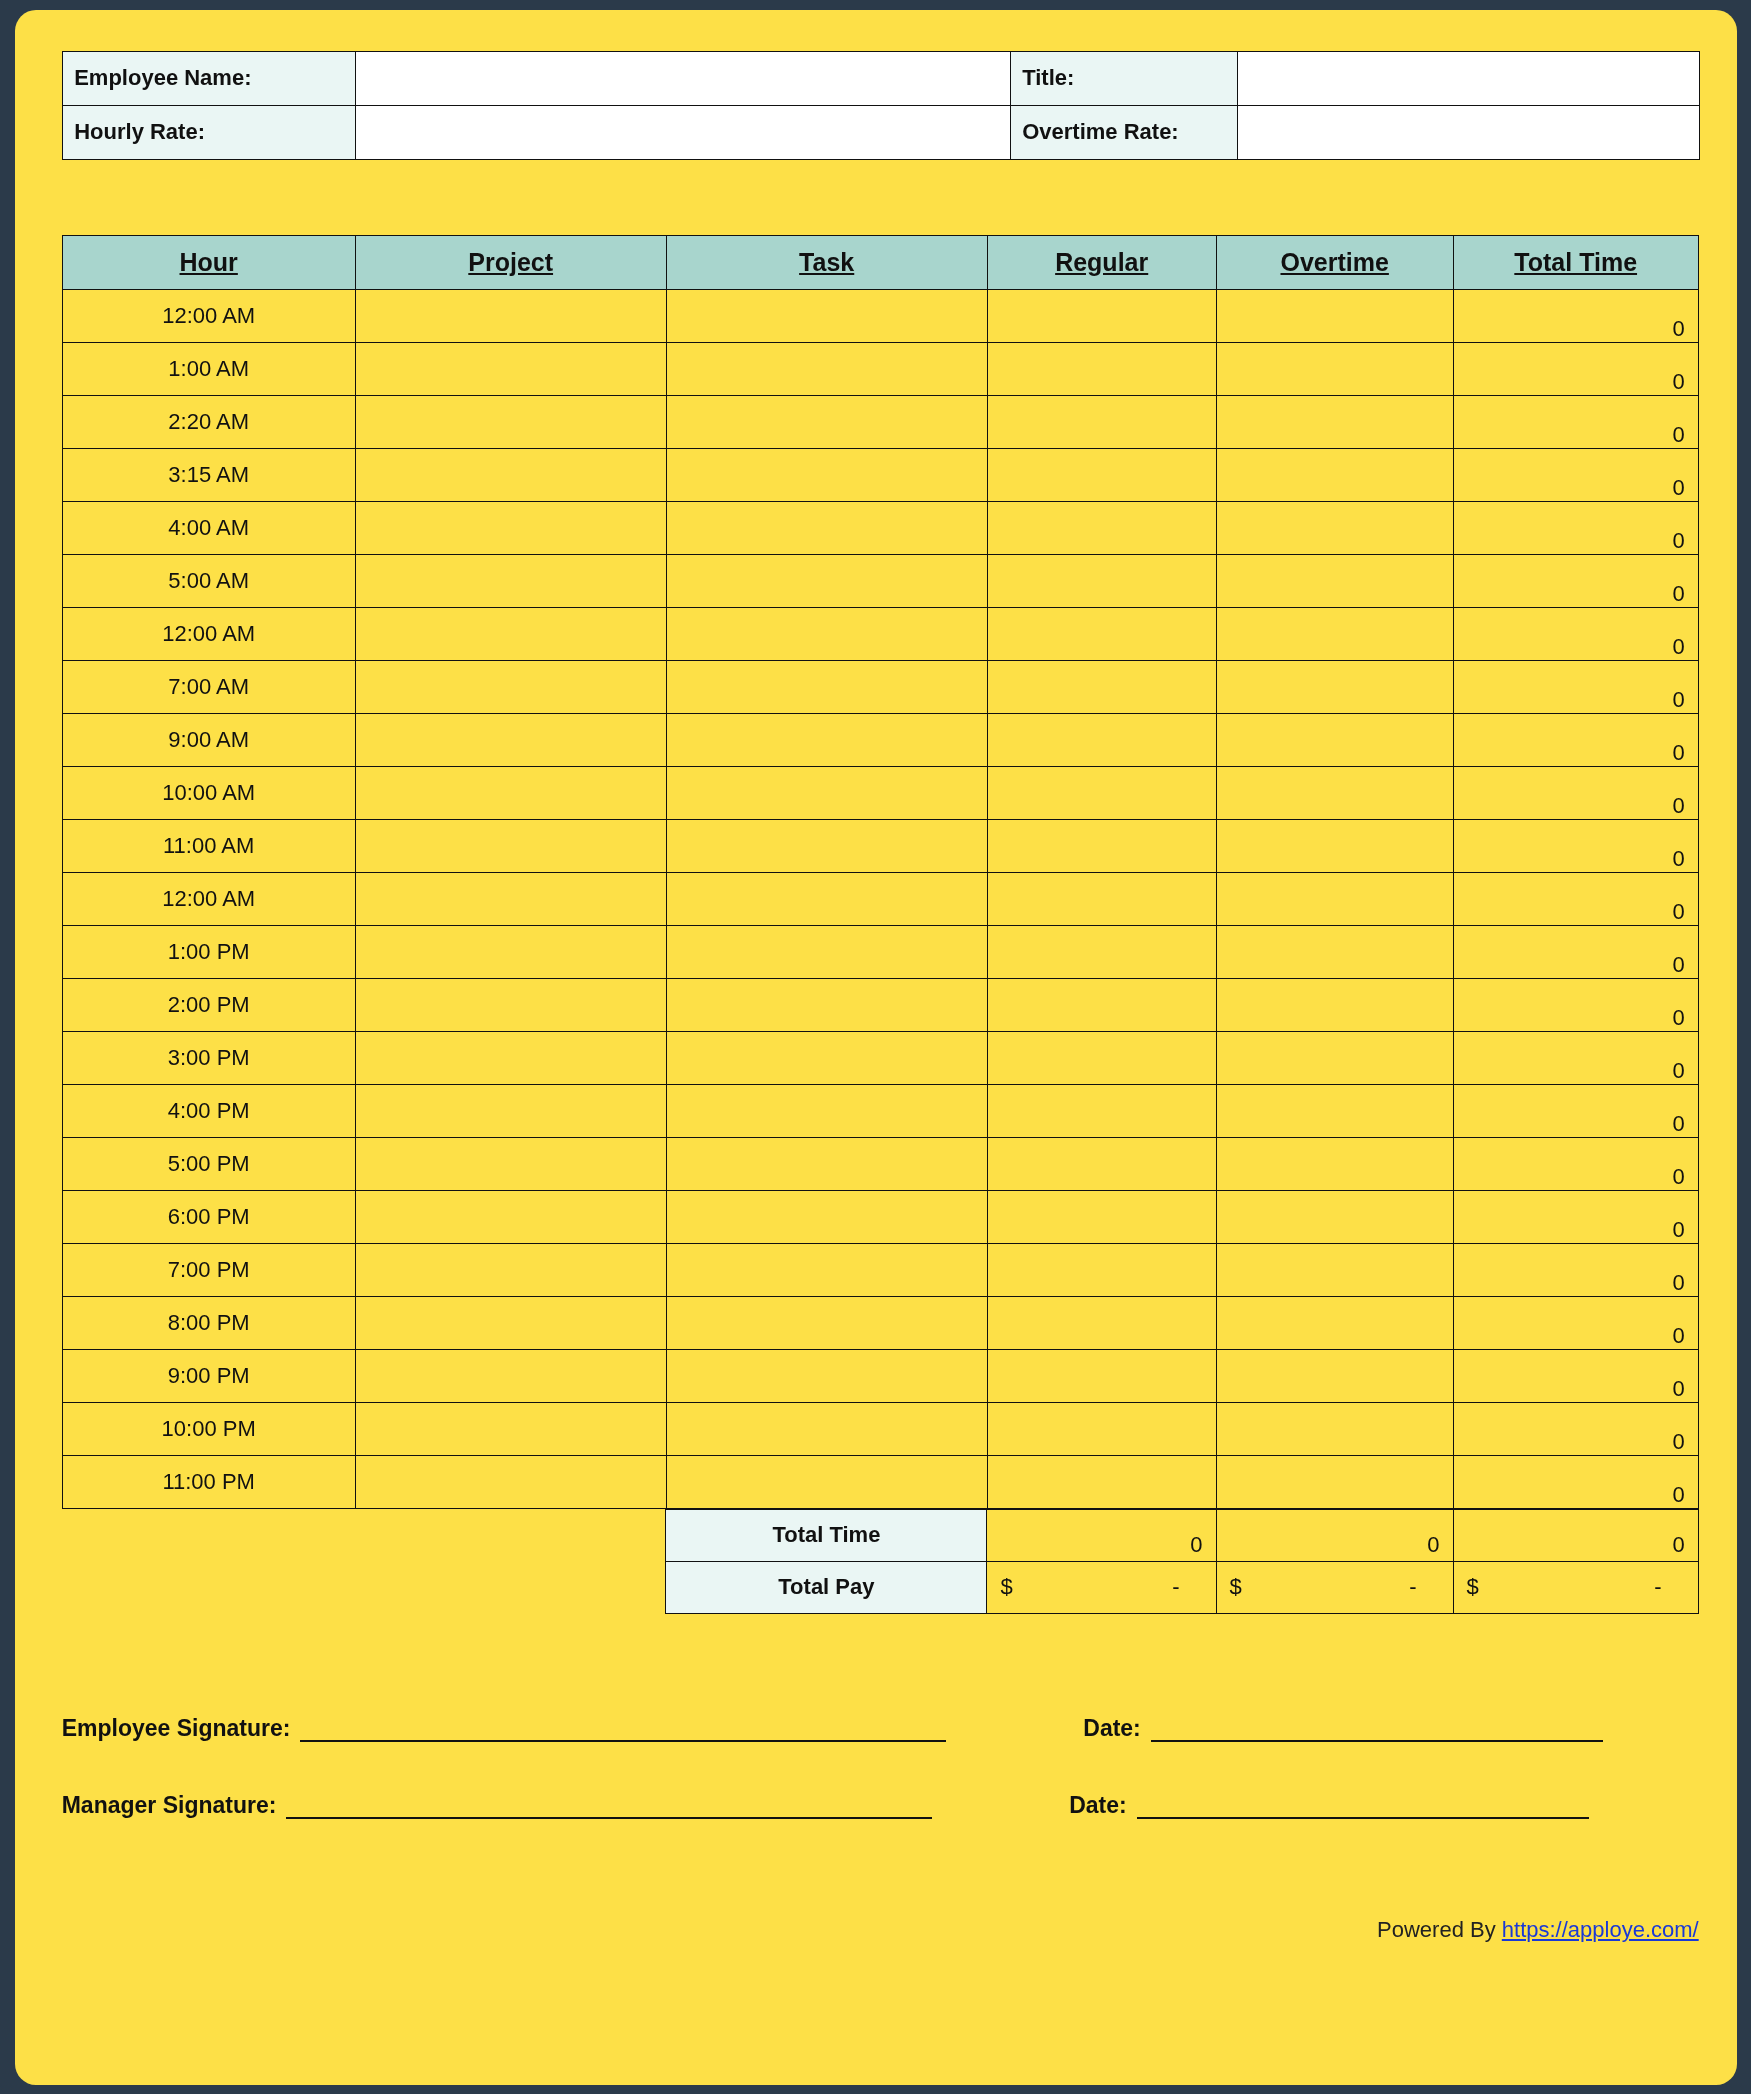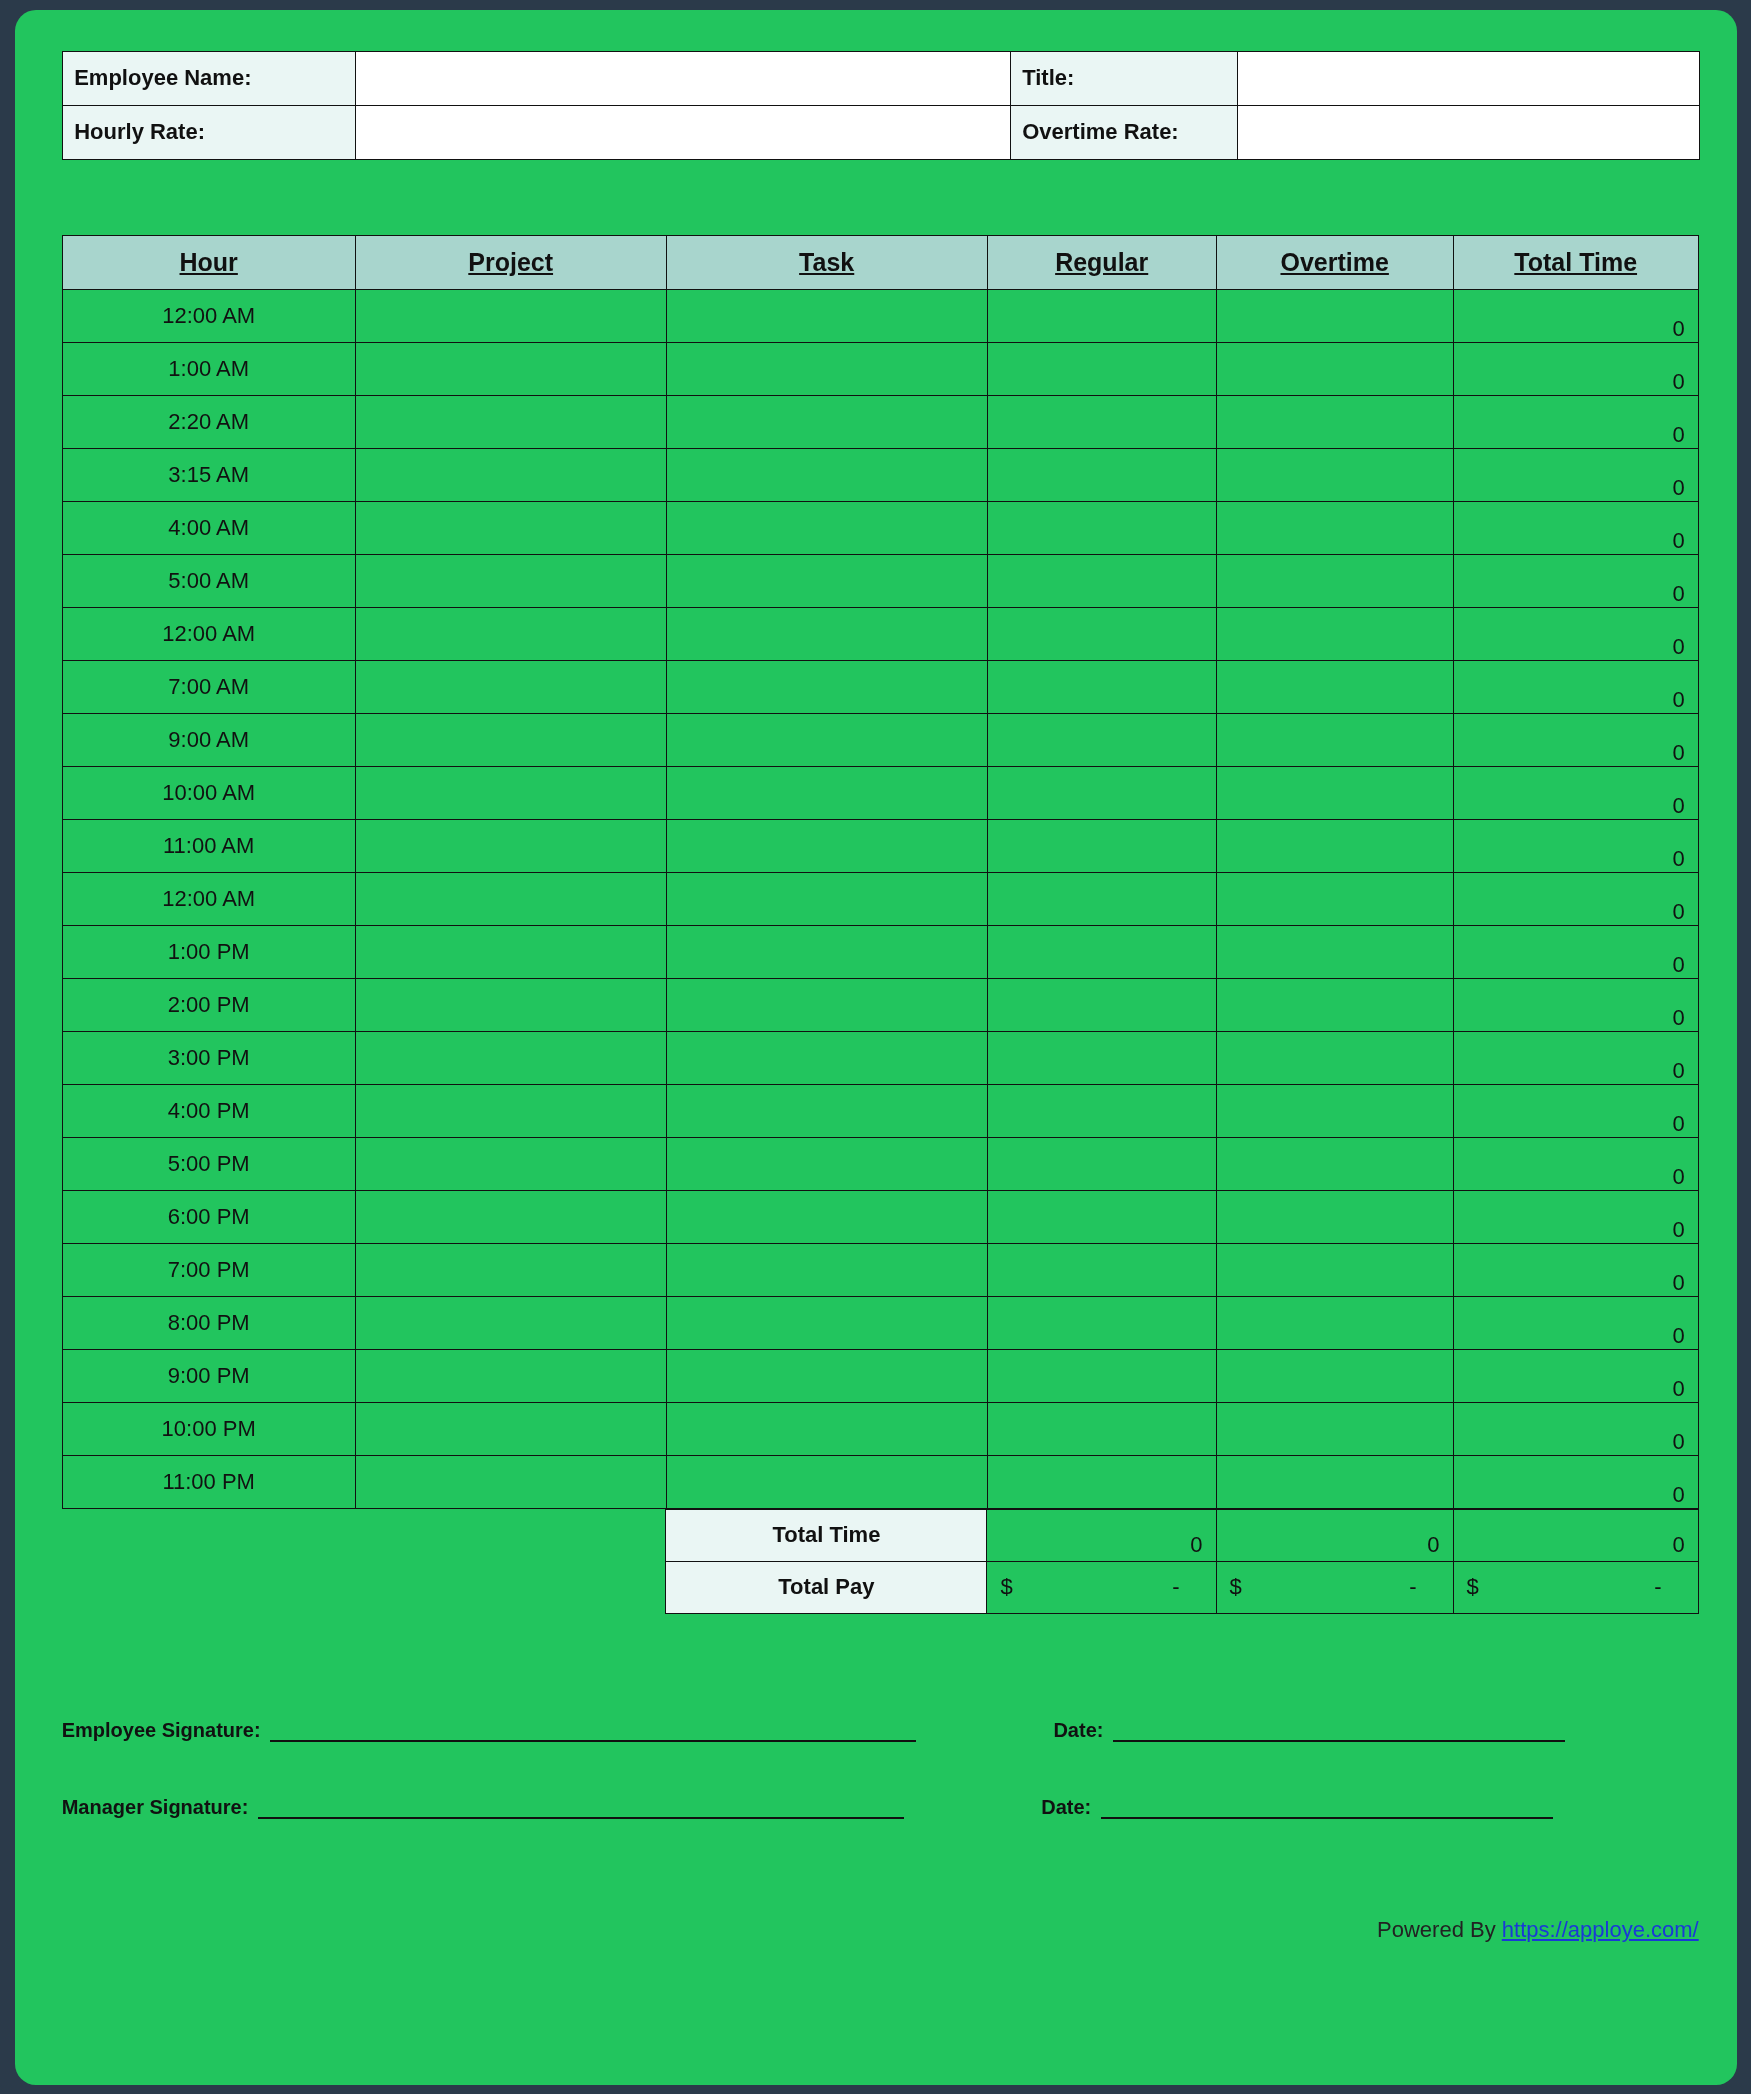--- a/index.html
+++ b/index.html
@@ -12,21 +12,21 @@
     width: 1751px;
     height: 2095px;
     overflow: hidden;
   }
   .page {
     position: absolute;
     left: 14.7px;
     top: 9.8px;
     width: 1722px;
     height: 2075px;
-    background: #22c55e;
+    background: #fde047;
     border-radius: 21px;
     box-sizing: border-box;
     padding: 29.5px 47px 24.5px 47px;
   }
   .inner {
     width: 1637px;
     margin: 0 auto;
   }
 
   
@@ -131,21 +131,21 @@
   .signatures {
     margin-top: 98px;
     width: 1637px;
   }
   .sigrow {
     display: flex;
     align-items: flex-end;
     margin-bottom: 47px;
   }
   .sig-label {
-    font-size: 20px;
+    font-size: 23px;
     font-weight: bold;
     color: #111111;
     white-space: nowrap;
     margin-right: 9.8px;
   }
   .sig-line {
     border-bottom: 2.5px solid #111111;
     height: 28px;
   }
   .sig-line.w1 { width: 646px; }

